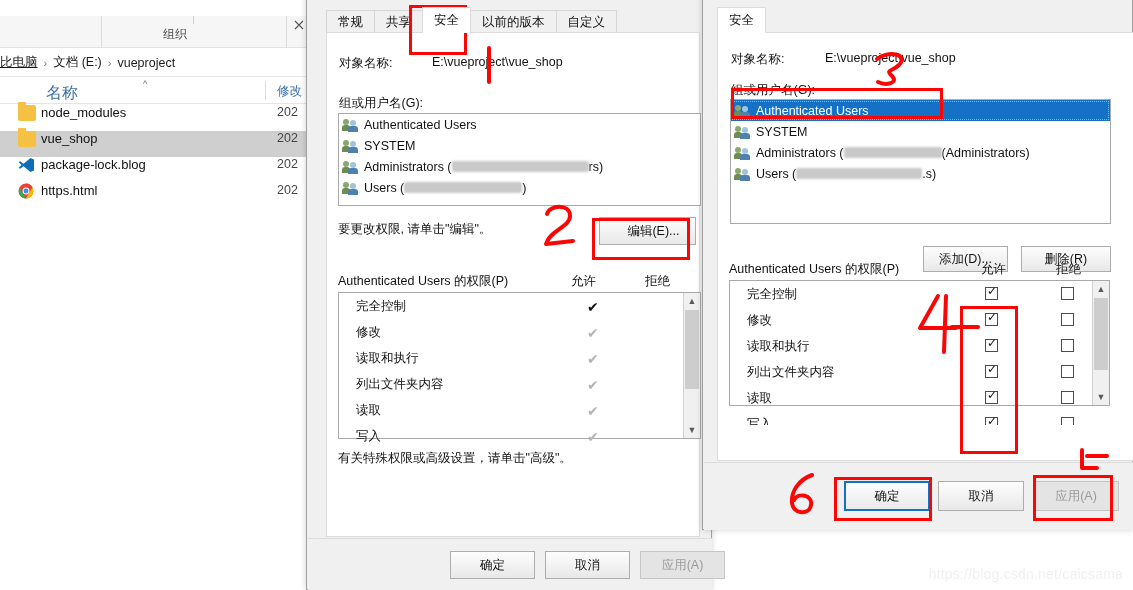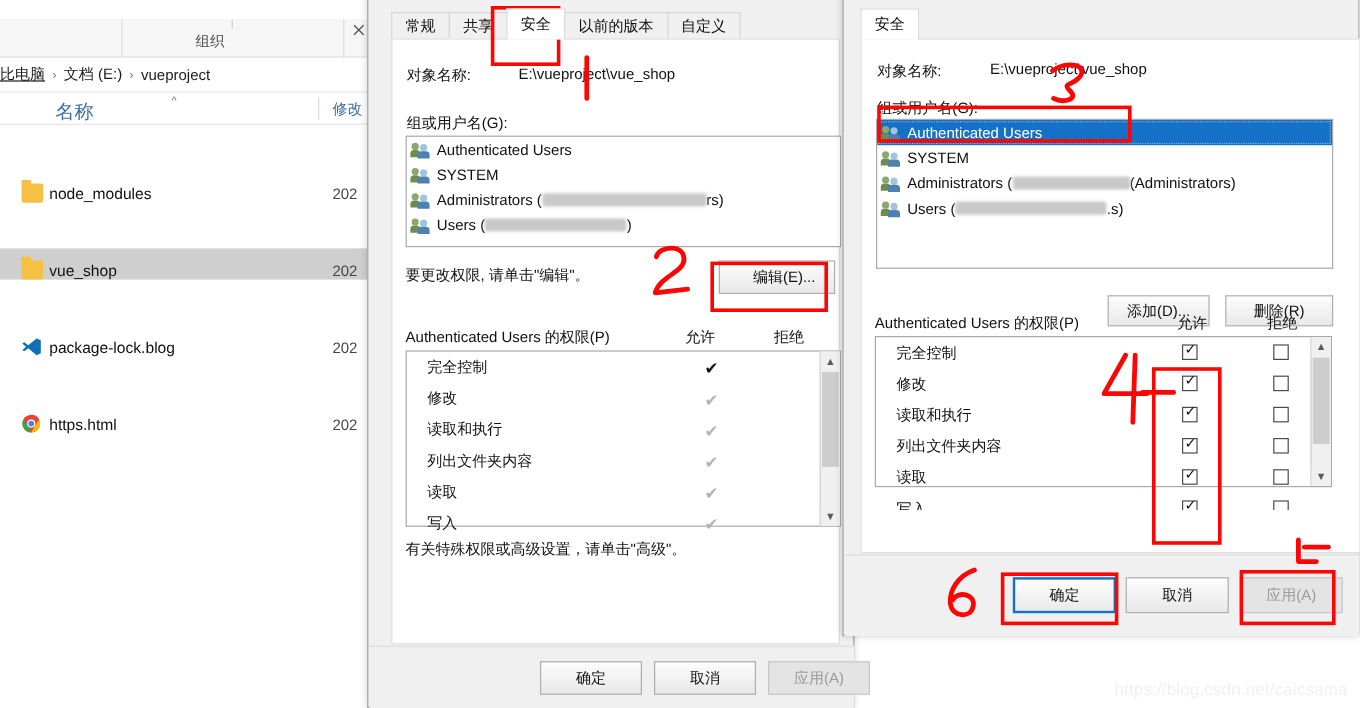--- a/index.html
+++ b/index.html
@@ -23,21 +23,21 @@
   .crumb { font-size:12.5px; color:#1a1a1a; white-space:nowrap; }
   .crumb-sep { font-size:11px; color:#7a7a7a; margin:0 6px; }
 
   .exp-colhead { position:absolute; left:0; top:62px; width:306px; height:26px; background:#ffffff; border-bottom:1px solid #e5e5e5; }
   .colhead-name { position:absolute; left:22px; top:5px; font-size:16px; color:#3b6ea5;margin-left:24px; }
   .colhead-mod { position:absolute; left:277px; top:5px; font-size:12.5px; color:#3b6ea5; white-space:nowrap; }
   .colhead-caret { position:absolute; left:143px; top:1px; font-size:9px; color:#6e6e6e; }
   .colhead-div { position:absolute; left:265px; top:3px; width:1px; height:19px; background:#dcdcdc; }
 
   .exp-list { position:absolute; left:0; top:89px; width:306px; height:120px; }
-  .exp-row { position:relative; height:26px; display:flex; align-items:flex-end;margin-top:38px; }
+  .exp-row { position:relative; height:26px; display:flex; align-items:flex-start; }
   .exp-row.sel { background:#cfcfcf; }
   .exp-ico { position:absolute; left:18px; width:18px; height:16px; }
   .exp-name { position:absolute; left:41px; font-size:13px; color:#111; white-space:nowrap; }
   .exp-date { position:absolute; left:277px; font-size:12.5px; color:#444; white-space:nowrap; }
 
   .ico-folder { background:#f6c042; border-radius:1px 2px 2px 2px; position:relative; }
   .ico-folder:before { content:""; position:absolute; left:0; top:-3px; width:8px; height:4px; background:#f6c042; border-radius:1px 1px 0 0; }
 
   
   .dlg { position:absolute; background:#f0f0f0; border:1px solid #a0a0a0; box-shadow:0 0 6px rgba(0,0,0,.18); }

